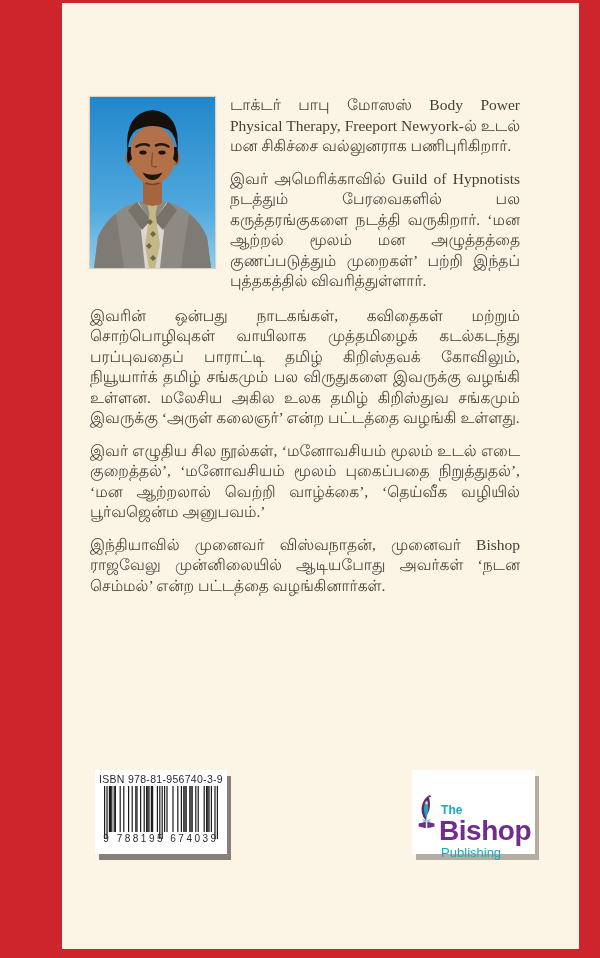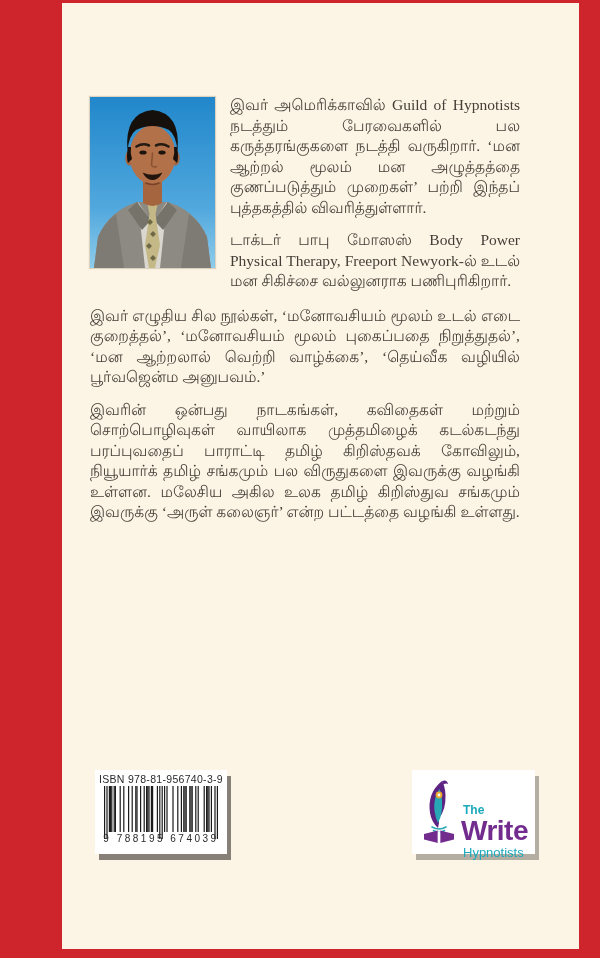--- a/index.html
+++ b/index.html
@@ -119,27 +119,28 @@
           <ellipse cx="72" cy="55.5" rx="3.6" ry="2.1" fill="#1c130c"></ellipse>
 
           <path d="M62.5,56 L61.5,68 Q63,71 66.5,69.5" stroke="#8a5231" stroke-width="1.6" fill="none" stroke-linecap="round"></path>
 
           <path d="M52.5,75.5 Q62.5,80 72.5,75.5 Q68,83.5 62.5,83 Q57,83.5 52.5,75.5 Z" fill="#21150d"></path>
 
           <path d="M56,86 Q62.5,89 69,86" stroke="#7a4226" stroke-width="1.6" fill="none" stroke-linecap="round"></path>
         </svg>
       </div>
       <div class="intro-col">
+        <p class="bio">டாக்டர் பாபு மோஸஸ் Body Power Physical Therapy, Freeport Newyork-ல் உடல் மன சிகிச்சை வல்லுனராக பணிபுரிகிறார்.</p>
         <p class="bio">இவர் அமெரிக்காவில் Guild of Hypnotists நடத்தும் பேரவைகளில் பல கருத்தரங்குகளை நடத்தி வருகிறார். ‘மன ஆற்றல் மூலம் மன அழுத்தத்தை குணப்படுத்தும் முறைகள்’ பற்றி இந்தப் புத்தகத்தில் விவரித்துள்ளார்.</p>
-        <p class="bio">டாக்டர் பாபு மோஸஸ் Body Power Physical Therapy, Freeport Newyork-ல் உடல் மன சிகிச்சை வல்லுனராக பணிபுரிகிறார்.</p>
       </div>
     </div>
 
+    <p class="bio">இவரின் ஒன்பது நாடகங்கள், கவிதைகள் மற்றும் சொற்பொழிவுகள் வாயிலாக முத்தமிழைக் கடல்கடந்து பரப்புவதைப் பாராட்டி தமிழ் கிறிஸ்தவக் கோவிலும், நியூயார்க் தமிழ் சங்கமும் பல விருதுகளை இவருக்கு வழங்கி உள்ளன. மலேசிய அகில உலக தமிழ் கிறிஸ்துவ சங்கமும் இவருக்கு ‘அருள் கலைஞர்’ என்ற பட்டத்தை வழங்கி உள்ளது.</p>
     <p class="bio">இவர் எழுதிய சில நூல்கள், ‘மனோவசியம் மூலம் உடல் எடை குறைத்தல்’, ‘மனோவசியம் மூலம் புகைப்பதை நிறுத்துதல்’, ‘மன ஆற்றலால் வெற்றி வாழ்க்கை’, ‘தெய்வீக வழியில் பூர்வஜென்ம அனுபவம்.’</p>
-    <p class="bio">இவரின் ஒன்பது நாடகங்கள், கவிதைகள் மற்றும் சொற்பொழிவுகள் வாயிலாக முத்தமிழைக் கடல்கடந்து பரப்புவதைப் பாராட்டி தமிழ் கிறிஸ்தவக் கோவிலும், நியூயார்க் தமிழ் சங்கமும் பல விருதுகளை இவருக்கு வழங்கி உள்ளன. மலேசிய அகில உலக தமிழ் கிறிஸ்துவ சங்கமும் இவருக்கு ‘அருள் கலைஞர்’ என்ற பட்டத்தை வழங்கி உள்ளது.</p>
+    <p class="bio">இந்தியாவில் முனைவர் விஸ்வநாதன், முனைவர் Bishop ராஜவேலு முன்னிலையில் ஆடியபோது அவர்கள் ‘நடன செம்மல்’ என்ற பட்டத்தை வழங்கினார்கள்.</p>
   </div>
 
   <div class="bottom-boxes">
 
     <div class="barcode-box">
       <div class="isbn-label">ISBN 978-81-956740-3-9</div>
       <div class="bars">
           <svg width="114.0" height="53" viewBox="0 0 114.0 53" xmlns="http://www.w3.org/2000/svg">
             <rect x="0.00" y="0" width="1.20" height="53" fill="#1b1b1b"></rect>
             <rect x="2.40" y="0" width="1.20" height="53" fill="#1b1b1b"></rect>
@@ -201,19 +202,19 @@
 
         <path d="M13,47 Q20,51 27,47" stroke="#27a7b5" stroke-width="1.6" fill="none" stroke-linecap="round"></path>
         <path d="M14.5,50.5 Q20,54 25.5,50.5" stroke="#27a7b5" stroke-width="1.6" fill="none" stroke-linecap="round"></path>
 
         <path d="M5,54 L18.8,50.5 L18.8,63 L5,59.5 Z" fill="#722c8e"></path>
         <path d="M35,54 L21.2,50.5 L21.2,63 L35,59.5 Z" fill="#722c8e"></path>
         <path d="M18.8,50.5 L20,52 L21.2,50.5 L21.2,63 L20,61.6 L18.8,63 Z" fill="#fff"></path>
       </svg>
       <div class="logo-text">
         <span class="logo-the" style="color: rgb(27, 169, 188); margin-top: 38px;">The</span>
-        <span class="logo-write" style="color: rgb(114, 44, 142);">Write</span>
-        <span class="logo-publishing" style="color: rgb(27, 169, 188);">Hypnotists</span>
+        <span class="logo-write" style="color: rgb(114, 44, 142);">Bishop</span>
+        <span class="logo-publishing" style="color: rgb(27, 169, 188);">Publishing</span>
       </div>
     </div>
 
   </div>
 </div>
 
 </body></html>

